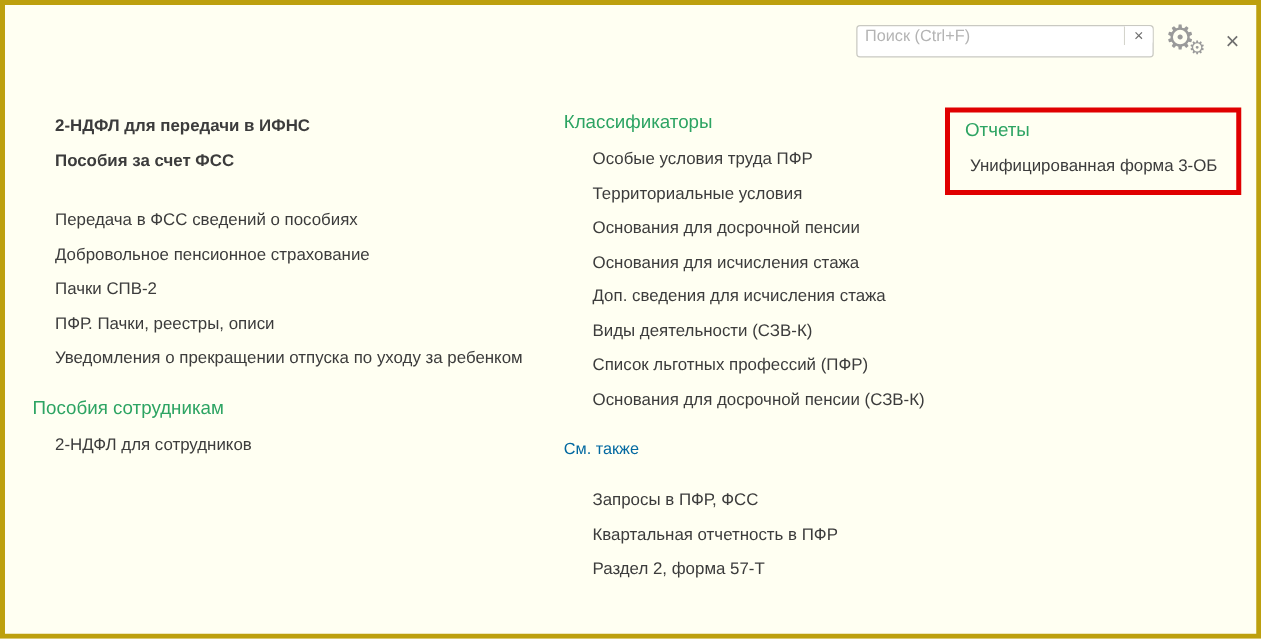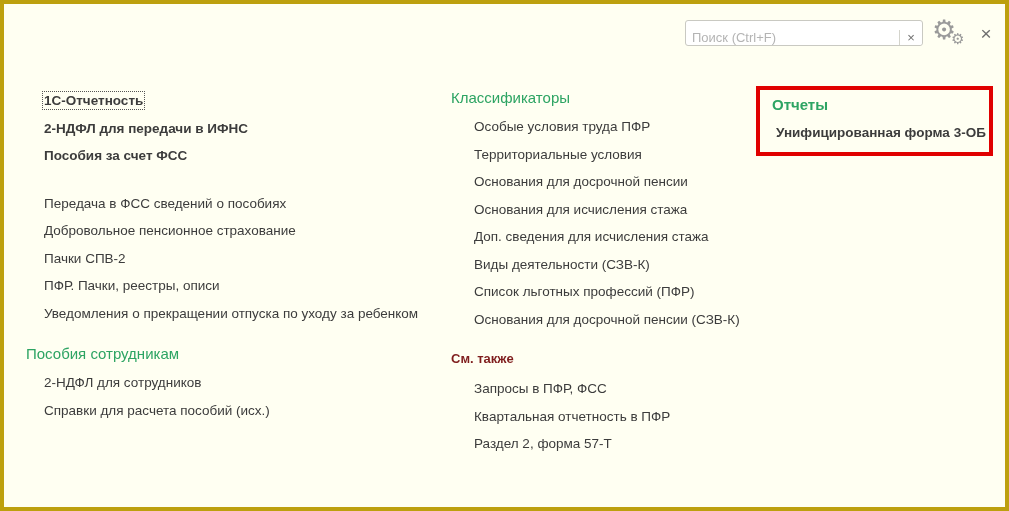--- a/index.html
+++ b/index.html
@@ -16,21 +16,21 @@
     border: 4px solid var(--frame_gold, #bda00e);
   }
   
   .search-box {
     position: absolute; left: 681px; top: 16px;
     width: 238px; height: 26px;
     box-sizing: border-box;
     background: #ffffff;
     border: 1px solid #c9c9c2;
     border-radius: 3px;
-    display: flex; align-items: flex-end;
+    display: flex; align-items: flex-start;
   }
   .search-box input {
     flex: 1; border: none; outline: none;
     background: transparent;
     font-family: "Liberation Sans", sans-serif;
     font-size: 13px; color: #3c3c3c;
     padding: 0 6px;
   }
   .search-box input::placeholder { color: var(--placeholder_gray, #b4b4b4); }
   .search-clear {
@@ -64,24 +64,23 @@
   .col { position: absolute; white-space: nowrap; }
   .col-left   { left: 22px;  top: 88px; }
   .col-middle { left: 447px; top: 84px; }
 
   .section-header {
     color: var(--header_green, #2da463);
     font-size: 15px; line-height: 20px;
     margin-bottom: 10px;
   }
   .subheader {
-    color: #7f1d1d;
+    color: #0369a1;
     font-size: 13px; line-height: 18px;
-    margin-bottom: 12px;
-    font-weight: bold;
+    margin-bottom: 23px;
   }
   .item {
     color: var(--item_text, #3c3c3c);
     font-size: 13.5px; line-height: 18px;
     margin-bottom: 9.5px;
     cursor: pointer;
     padding-left: 18px;
   }
   .col-middle .item { padding-left: 23px; }
   .item.bold { font-weight: bold; }
@@ -92,58 +91,55 @@
   .gap-mid   { height: 20px; }
   .gap-small { height: 12px; }
 
   
   .highlight-box {
     position: absolute; left: 752px; top: 82px;
     width: 237px; min-height: 68px;
     box-sizing: border-box;
     border: 4px solid var(--highlight_red, #e00000);
     padding: 5px 0 10px 0;
-    font-weight: bold;
   }
   .highlight-box .section-header { padding-left: 12px; margin-bottom: 9px; }
   .highlight-box .item { padding-left: 16px; margin-bottom: 0; }
 </style>
 </head>
 <body>
 
 <div class="window">
 
   <div class="search-box">
     <input type="text" placeholder="Поиск (Ctrl+F)" style="">
     <div class="search-clear">×</div>
   </div>
   <div class="gear-wrap">
     <span class="gear-big">⚙</span>
     <span class="gear-small">⚙</span>
   </div>
   <div class="close-btn">×</div>
 
   <div class="col col-left">
-    <div class="item bold"><span class="focus-rect">1С-Отчетность</span></div>
     <div class="item bold">2-НДФЛ для передачи в ИФНС</div>
     <div class="item bold">Пособия за счет ФСС</div>
 
     <div class="gap-mid"></div>
 
     <div class="item">Передача в ФСС сведений о пособиях</div>
     <div class="item">Добровольное пенсионное страхование</div>
     <div class="item">Пачки СПВ-2</div>
     <div class="item">ПФР. Пачки, реестры, описи</div>
     <div class="item">Уведомления о прекращении отпуска по уходу за ребенком</div>
 
     <div class="gap-small"></div>
 
     <div class="section-header">Пособия сотрудникам</div>
     <div class="item">2-НДФЛ для сотрудников</div>
-    <div class="item">Справки для расчета пособий (исх.)</div>
   </div>
 
   <div class="col col-middle">
     <div class="section-header">Классификаторы</div>
     <div class="item">Особые условия труда ПФР</div>
     <div class="item">Территориальные условия</div>
     <div class="item">Основания для досрочной пенсии</div>
     <div class="item">Основания для исчисления стажа</div>
     <div class="item">Доп. сведения для исчисления стажа</div>
     <div class="item">Виды деятельности (СЗВ-К)</div>

